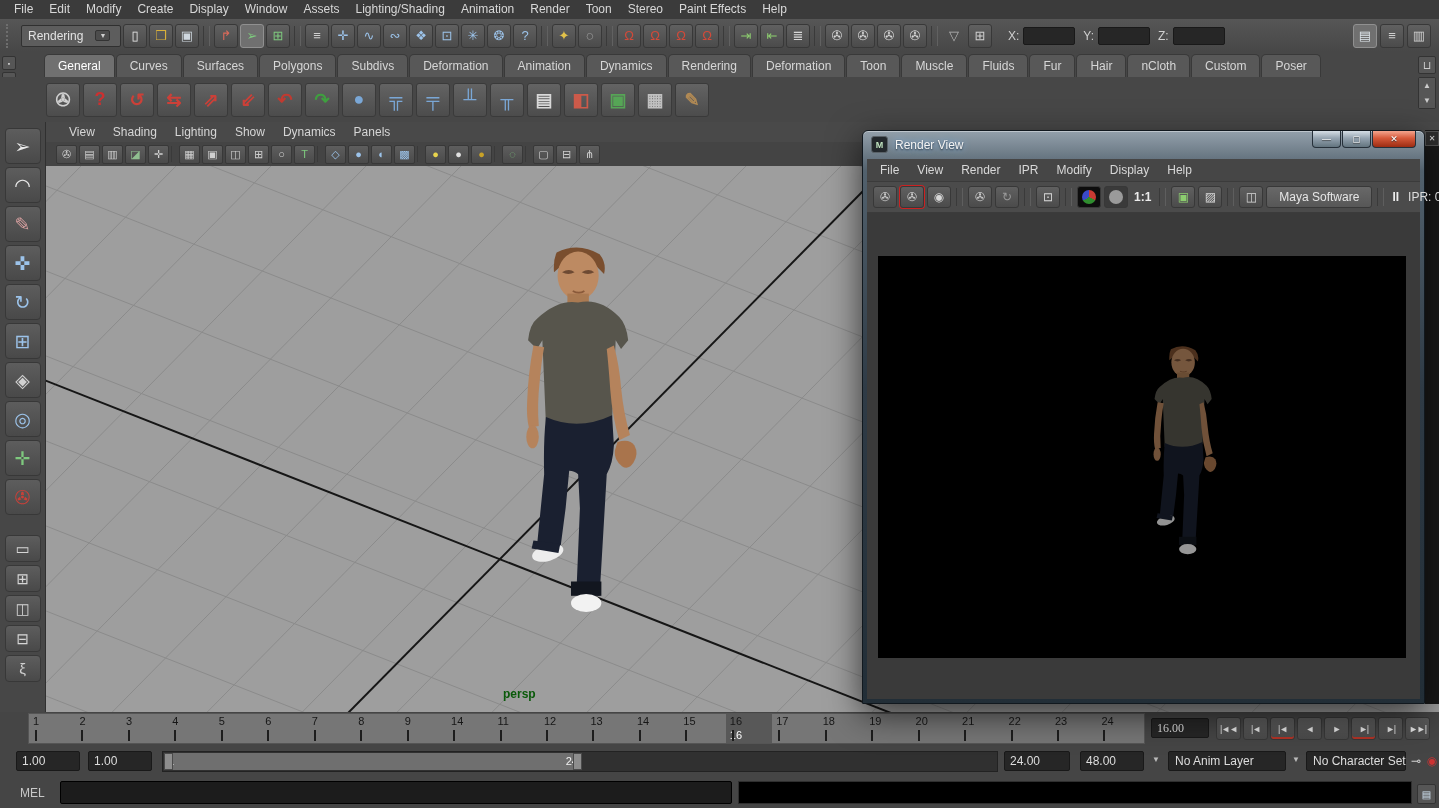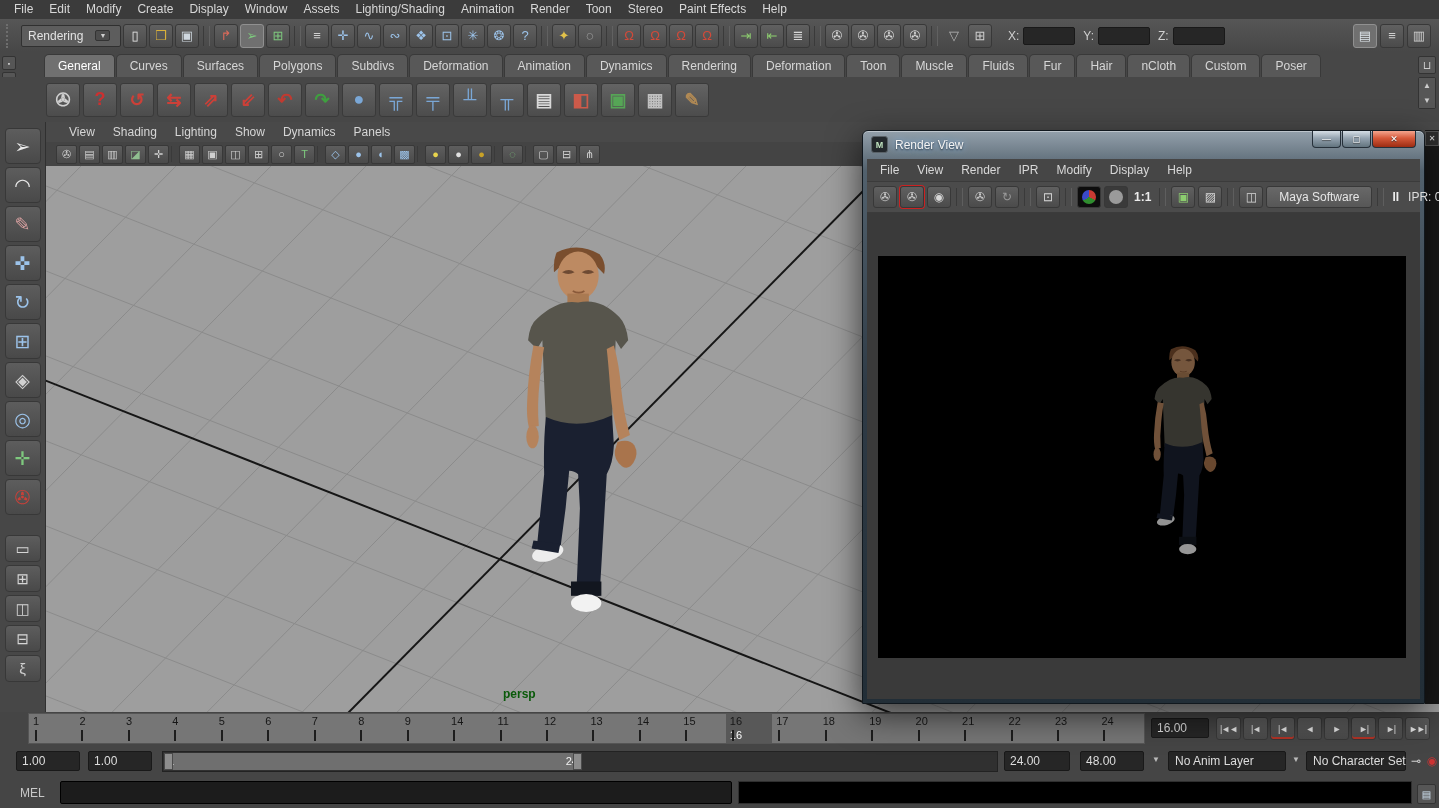--- a/index.html
+++ b/index.html
@@ -110,21 +110,21 @@
   #timeslider{left:0;right:0;top:712px;height:34px;background:#454545}
   .ruler{position:absolute;left:28px;top:1px;width:1117px;height:31px;background:#767676;
          border:1px solid #555;box-sizing:border-box;display:flex}
   .frame-cell{flex:1;position:relative;color:#161616;font-size:11px;cursor:default}
   .frame-cell .n{position:absolute;top:1px;left:4px}
   .frame-cell .sub{position:absolute;top:15px;left:4px;color:#fff;display:none}
   .frame-cell.current{background:#585858}
   .frame-cell.current .sub{display:block}
   .frame-cell .tick{position:absolute;left:6px;bottom:2px;width:2px;height:11px;background:#1d1d1d}
   .time-field{position:absolute;left:1151px;top:6px;width:58px;height:20px;background:#262626;
-              border:1px solid #191919;border-radius:2px;color:#ddd;font-family:Liberation Sans, sans-serif;font-size:12px;
+              border:1px solid #191919;border-radius:2px;color:#ddd;font-family:Liberation Serif, serif;font-size:12px;
               padding:0 5px;box-sizing:border-box}
   .playback{position:absolute;left:1216px;top:5px;display:flex;gap:2px}
   .pbtn{width:25px;height:23px;box-sizing:border-box;background:linear-gradient(#5e5e5e,#4a4a4a);
         border:1px solid #383838;border-radius:3px;color:#e4e4e4;font-size:9px;letter-spacing:-1px;
         display:flex;align-items:center;justify-content:center;cursor:default}
   .pbtn.key{box-shadow:inset 0 -2px 0 #b03326}
   
   #rangeslider{left:0;right:0;top:746px;height:32px;background:#454545}
   .rs-field{position:absolute;top:5px;height:20px;background:#262626;border:1px solid #191919;border-radius:2px;
             color:#ddd;font-family:inherit;font-size:12px;padding:0 5px;box-sizing:border-box}

